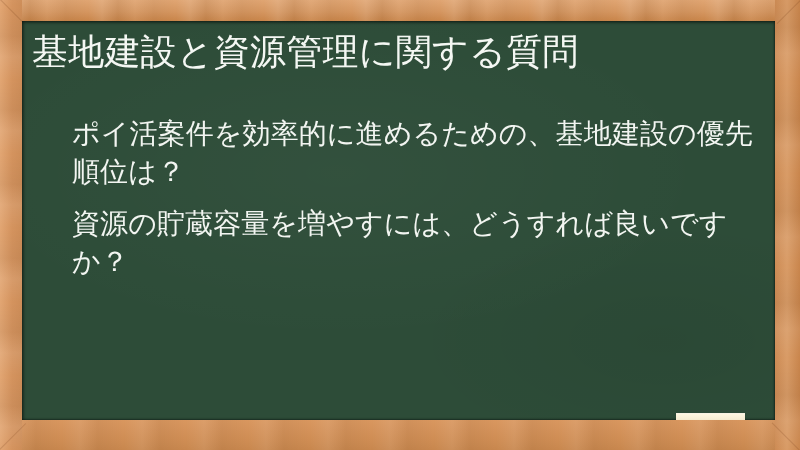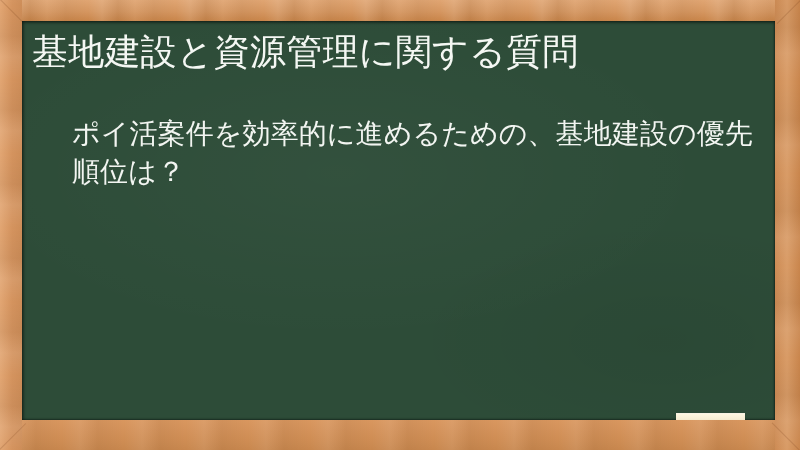--- a/index.html
+++ b/index.html
@@ -190,19 +190,20 @@
     <div class="mitre mitre-bl"></div>
     <div class="mitre mitre-br"></div>
   </div>
 
   <div class="board">
 
     <div class="board-title">基地建設と資源管理に関する質問</div>
 
     <ul class="qa-list">
       <li class="qa-item">ポイ活案件を効率的に進めるための、基地建設の優先順位は？</li>
+      <li class="qa-item">資源の貯蔵容量を増やすには、どうすれば良いですか？</li>
     </ul>
 
     <div class="eraser"></div>
 
   </div>
 
 </div>
 
 </body></html>

